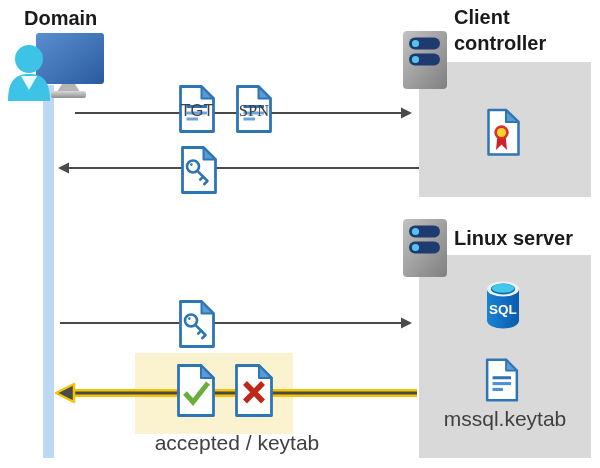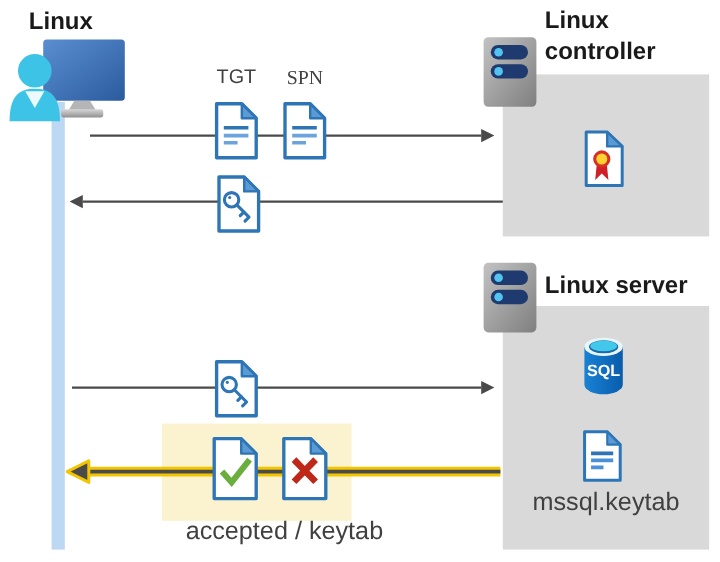--- a/index.html
+++ b/index.html
@@ -11,21 +11,21 @@
   .box{background:#d9d9d9;}
   #domain-box{left:419px;top:62px;width:172px;height:135px;}
   #linux-box{left:419px;top:255px;width:172px;height:203px;}
   #client-bar{left:43px;top:85px;width:11px;height:373px;background:#bdd8f2;}
   #highlight-box{left:135px;top:353px;width:158px;height:81px;background:#fbf3cf;}
   #arrow-layer{left:0;top:0;width:600px;height:468px;pointer-events:none;}
   .title{font-weight:bold;color:#1a1a1a;font-size:20px;line-height:26px;}
   #client-title{left:24px;top:5px;}
   #dc-label{left:454px;top:4px;width:138px;}
   #linux-label{left:454px;top:225px;width:140px;}
-  .small-label{font-size:16.5px;color:#404040;text-align:center;}
+  .small-label{font-size:16.5px;color:#404040;text-align:center;margin-top:46px;}
   #tgt-label{left:175px;top:55px;width:44px;}
   #spn-label{left:232px;top:55px;width:44px;font-family:Liberation Serif, serif;}
   .caption{font-size:21px;color:#404040;text-align:center;}
   #keytab-label{left:429px;top:407px;width:152px;}
   #accepted-label{left:134px;top:431px;width:206px;}
 </style>
 </head>
 <body>
 
 <div id="canvas">
@@ -175,21 +175,21 @@
     <path d="M26,2.5 V15 H38.5 Z" fill="#5b9bd5" stroke="#2e75b6" stroke-width="2" stroke-linejoin="round"></path>
     <path d="M10,30 L18,39 L33,20" fill="none" stroke="#6aae3d" stroke-width="5"></path>
   </svg>
 
   <svg class="abs" style="left:233px;top:363px" width="42" height="55" viewBox="0 0 42 55">
     <path d="M3.5,2.5 H26 L38.5,15 V52.5 H3.5 Z" fill="#ffffff" stroke="#2e75b6" stroke-width="2.8" stroke-linejoin="round"></path>
     <path d="M26,2.5 V15 H38.5 Z" fill="#5b9bd5" stroke="#2e75b6" stroke-width="2" stroke-linejoin="round"></path>
     <path d="M12,20 L30,38.5 M30,20 L12,38.5" fill="none" stroke="#bf2718" stroke-width="5.5"></path>
   </svg>
 
-  <div class="abs title" id="client-title">Linux</div>
+  <div class="abs title" id="client-title">Domain</div>
   <div class="abs small-label" id="tgt-label">TGT</div>
   <div class="abs small-label" id="spn-label">SPN</div>
-  <div class="abs title" id="dc-label">Linux controller</div>
+  <div class="abs title" id="dc-label">Client controller</div>
   <div class="abs caption" id="keytab-label">mssql.keytab</div>
   <div class="abs title" id="linux-label">Linux server</div>
   <div class="abs caption" id="accepted-label">accepted / keytab</div>
 
 </div>
 
 </body></html>

